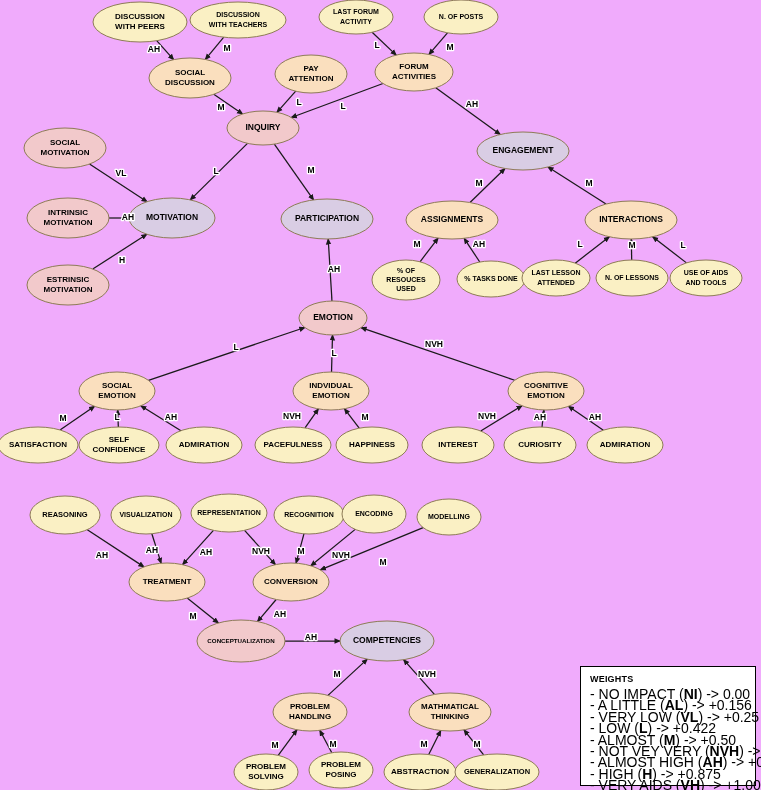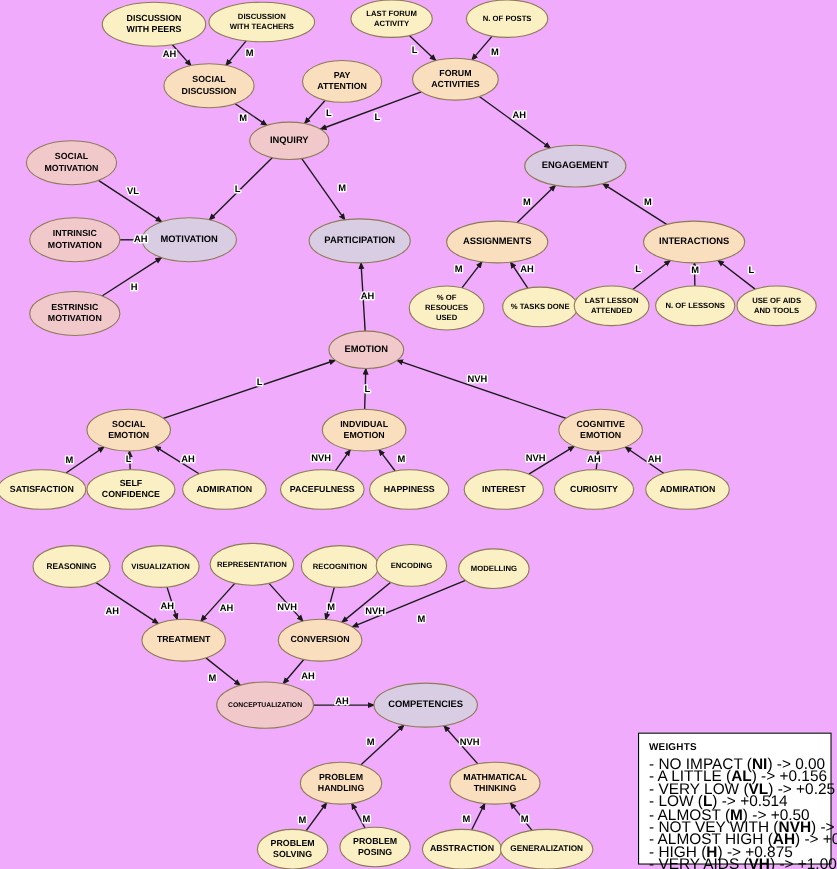--- a/index.html
+++ b/index.html
@@ -604,21 +604,21 @@
         </g>
       </g>
   </svg>
 
   <div class="legend-box" style="left: 580px; top: 666px; width: 176px; height: 120px;">
     <div class="legend-title">WEIGHTS</div>
     <div id="legend-items">
         <div class="legend-line">- <span>NO IMPACT</span> (<b>NI</b>) -&gt; <span>0.00</span></div>
         <div class="legend-line">- <span>A LITTLE</span> (<b>AL</b>) -&gt; <span>+0.156</span></div>
         <div class="legend-line">- <span>VERY LOW</span> (<b>VL</b>) -&gt; <span>+0.25</span></div>
-        <div class="legend-line">- <span>LOW</span> (<b>L</b>) -&gt; <span>+0.514</span></div>
+        <div class="legend-line">- <span>LOW</span> (<b>L</b>) -&gt; <span>+0.422</span></div>
         <div class="legend-line">- <span>ALMOST</span> (<b>M</b>) -&gt; <span>+0.50</span></div>
-        <div class="legend-line">- <span>NOT VEY WITH</span> (<b>NVH</b>) -&gt; <span>+1.056</span></div>
+        <div class="legend-line">- <span>NOT VEY VERY</span> (<b>NVH</b>) -&gt; <span>+1.056</span></div>
         <div class="legend-line">- <span>ALMOST HIGH</span> (<b>AH</b>) -&gt; <span>+0.750</span></div>
         <div class="legend-line">- <span>HIGH</span> (<b>H</b>) -&gt; <span>+0.875</span></div>
         <div class="legend-line">- <span>VERY AIDS</span> (<b>VH</b>) -&gt; <span>+1.00</span></div>
       </div>
   </div>
 </div>
 
 </body></html>

